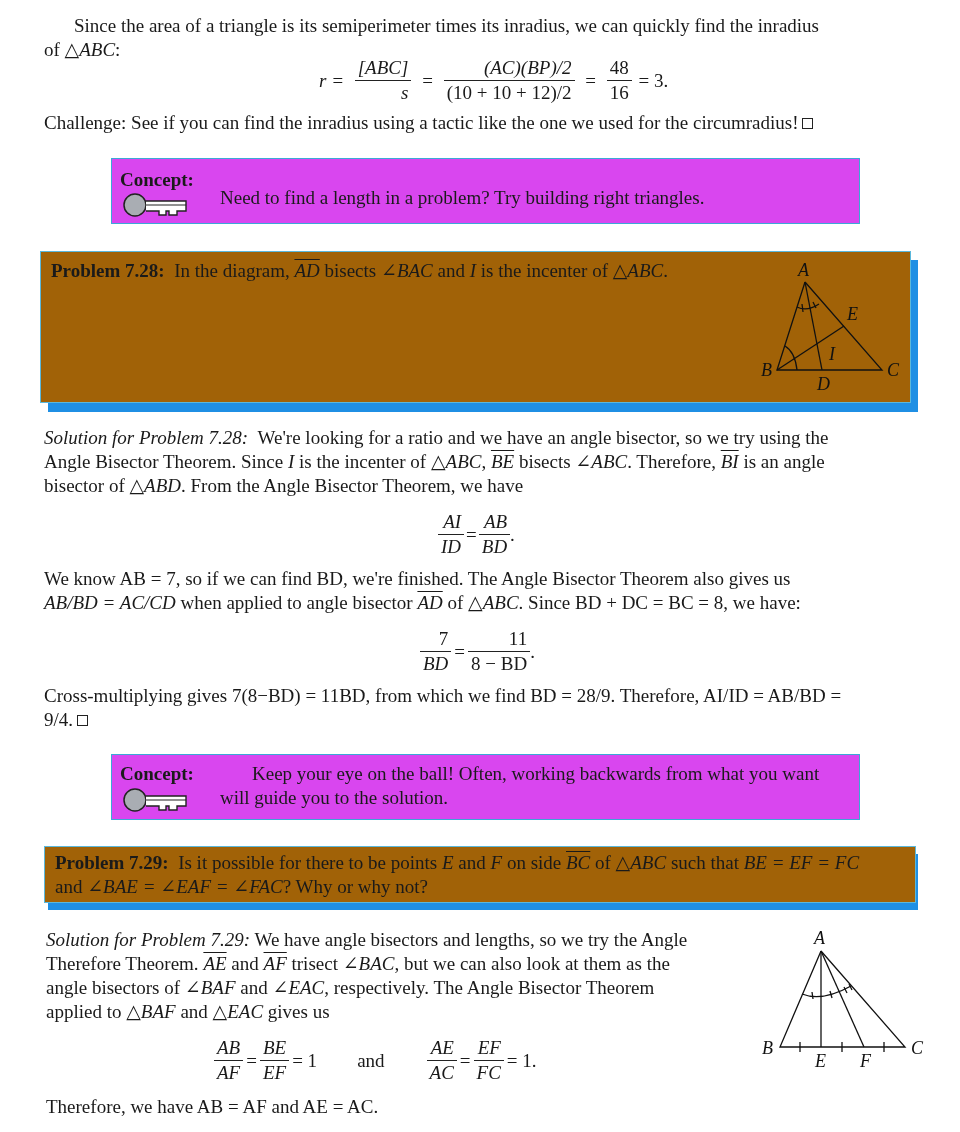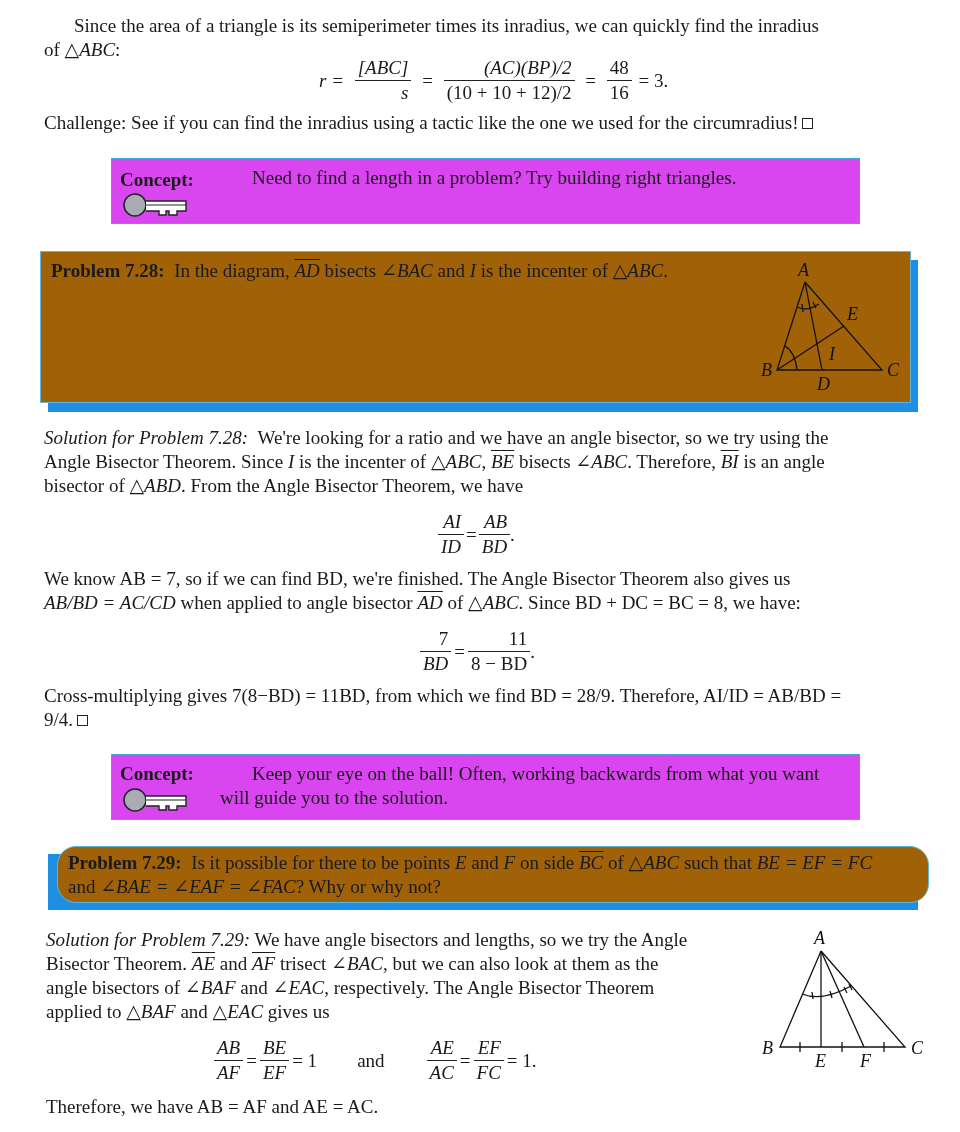--- a/index.html
+++ b/index.html
@@ -47,21 +47,21 @@
   <span class="frac"><span class="num it">(AC)(BP)/2</span><span class="den">(10 + 10 + 12)/2</span></span>
   <span class="op">=</span>
   <span class="frac"><span class="num">48</span><span class="den">16</span></span>
   <span class="op" style="margin-left:2px;">= 3.</span>
 </div>
 
 <div class="para" style="top:111px;"><span>Challenge: See if you can find the inradius using a tactic like the one we used for the circumradius!</span><span class="qed"></span></div>
 
 <div class="concept" style="left:111px; top:158px; width:749px; height:66px;">
   <span class="label" style="top:9px;">Concept:</span>
-  <span class="text" style="top:7px;margin-left:32px;">Need to find a length in a problem? Try building right triangles.</span>
+  <span class="text" style="top:27px;">Need to find a length in a problem? Try building right triangles.</span>
   <svg class="key" style="top:33px;" width="72" height="28" viewBox="0 0 72 28">
     <circle cx="13" cy="13" r="11" fill="#a9adb3" stroke="#222" stroke-width="1.5"></circle>
     <path d="M24 9 H64 V19 H55 V23 H47 V19 H44 V23 H37 V19 H24" fill="#ffffff" stroke="#222" stroke-width="1.4"></path>
     <line x1="24" y1="13" x2="64" y2="13" stroke="#222" stroke-width="1"></line>
   </svg>
 </div>
 
 <div class="shadow" style="left:48px; top:260px; width:870px; height:152px;"></div>
 <div class="problem" style="left:40px; top:251px; width:871px; height:152px;">
   <div class="ptext" style="top:7px; width:720px;">
@@ -118,30 +118,30 @@
   <span class="text" style="top:7px;margin-left:32px;">Keep your eye on the ball!  Often, working backwards from what you want</span>
   <span class="text" style="top:31px;">will guide you to the solution.</span>
   <svg class="key" style="top:32px;" width="72" height="28" viewBox="0 0 72 28">
     <circle cx="13" cy="13" r="11" fill="#a9adb3" stroke="#222" stroke-width="1.5"></circle>
     <path d="M24 9 H64 V19 H55 V23 H47 V19 H44 V23 H37 V19 H24" fill="#ffffff" stroke="#222" stroke-width="1.4"></path>
     <line x1="24" y1="13" x2="64" y2="13" stroke="#222" stroke-width="1"></line>
   </svg>
 </div>
 
 <div class="shadow" style="left:48px; top:854px; width:870px; height:56px;"></div>
-<div class="problem" style="left:57px; top:846px; width:872px; height:57px;border-radius:19px;">
+<div class="problem" style="left:44px; top:846px; width:872px; height:57px;">
   <div class="ptext" style="top:4px; width:855px;">
     <div><b>Problem 7.29:</b>&nbsp;&nbsp;<span>Is it possible for there to be points </span><i>E</i><span> and </span><i>F</i><span> on side </span><i class="ov">BC</i><span> of △</span><i>ABC</i><span> such that </span><i>BE = EF = FC</i></div>
     <div><span>and ∠</span><i>BAE = ∠EAF = ∠FAC</i><span>? Why or why not?</span></div>
   </div>
 </div>
 
 <div class="abs" style="left:46px; top:928px; width:696px; text-align:justify;">
   <div><i>Solution for Problem 7.29:</i> <span>We have angle bisectors and lengths, so we try the Angle</span></div>
-  <div><span>Bisector Theorem.  </span><i class="ov">AE</i><span> and </span><i class="ov">AF</i><span> trisect ∠</span><i>BAC</i><span>, but we can also look at them as the</span></div>
+  <div><span>Therefore Theorem.  </span><i class="ov">AE</i><span> and </span><i class="ov">AF</i><span> trisect ∠</span><i>BAC</i><span>, but we can also look at them as the</span></div>
   <div><span>angle bisectors of ∠</span><i>BAF</i><span> and ∠</span><i>EAC</i><span>, respectively.  The Angle Bisector Theorem</span></div>
   <div><span>applied to △</span><i>BAF</i><span> and △</span><i>EAC</i><span> gives us</span></div>
 </div>
 
 <div class="eq" style="left:214px; top:1036px;">
   <span class="frac"><span class="num it">AB</span><span class="den it">AF</span></span><span class="op" style="margin:0 3px;">=</span><span class="frac"><span class="num it">BE</span><span class="den it">EF</span></span><span class="op" style="margin:0 0 0 3px;">= 1</span><span class="op" style="margin:0 0 0 40px;">and</span><span class="frac" style="margin-left:42px;"><span class="num it">AE</span><span class="den it">AC</span></span><span class="op" style="margin:0 3px;">=</span><span class="frac"><span class="num it">EF</span><span class="den it">FC</span></span><span class="op" style="margin:0 0 0 3px;">= 1.</span>
 </div>
 
 <div class="abs" style="left:46px; top:1095px;">Therefore, we have AB = AF and AE = AC.</div>
 

